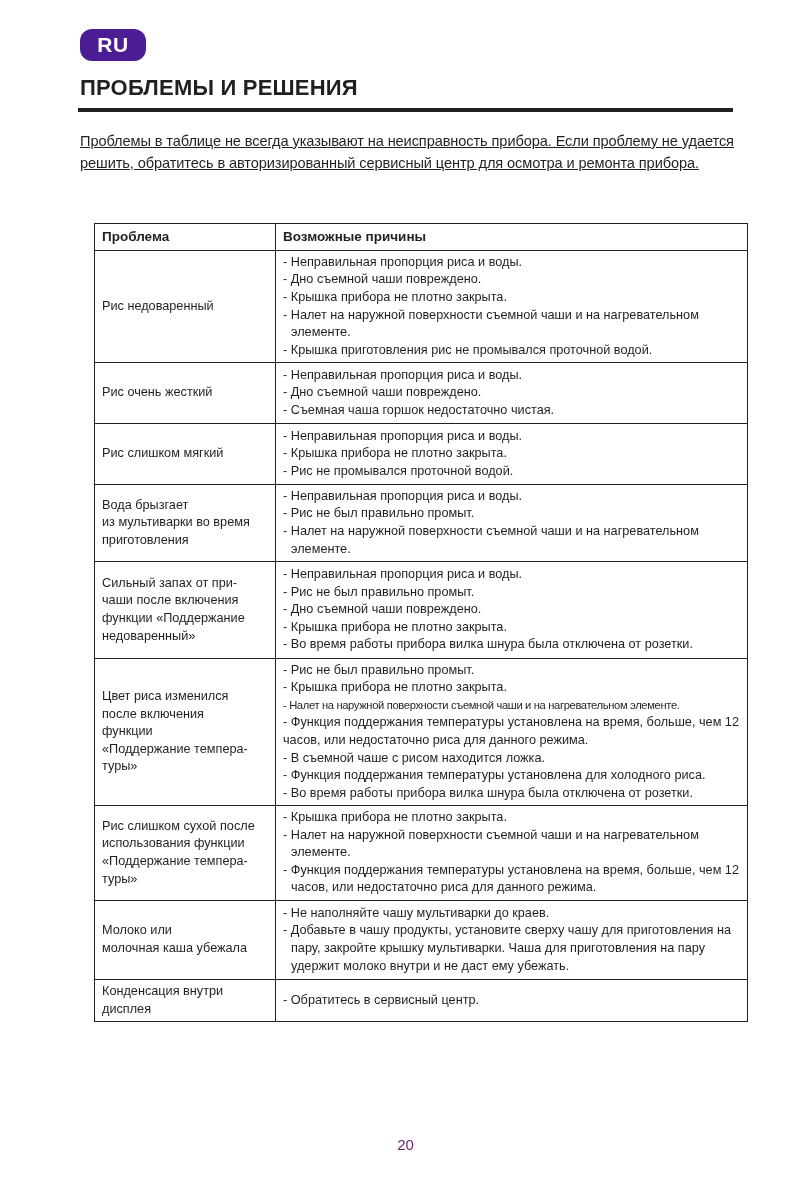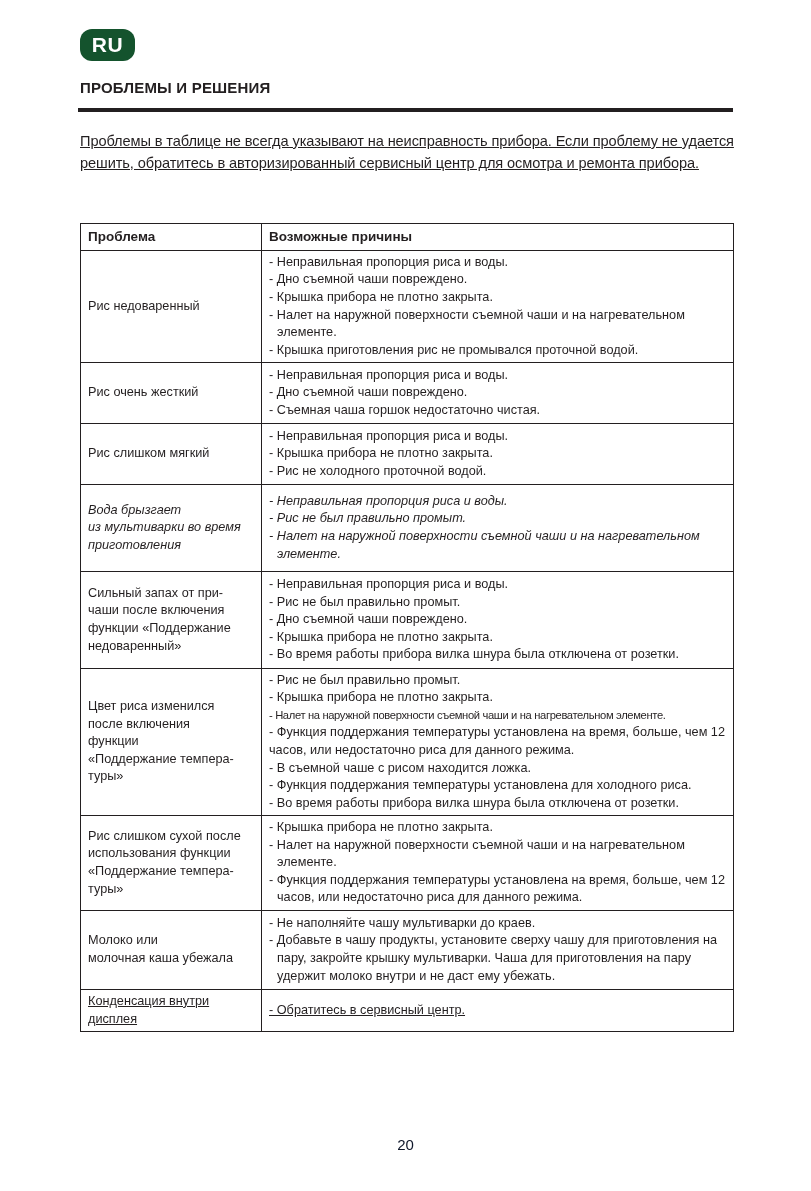--- a/index.html
+++ b/index.html
@@ -2,57 +2,57 @@
 <html><head>
 <meta charset="utf-8">
 <style>
   html, body { margin: 0; padding: 0; background: #ffffff; }
   body {
     width: 811px; height: 1191px; position: relative; overflow: hidden;
     font-family: "Liberation Sans", "DejaVu Sans", sans-serif;
     color: #231f20;
   }
   .lang-badge {
-    position: absolute; left: 80px; top: 29px; width: 55px; height: 32px;
-    background: #14532d; border-radius: 12px;
+    position: absolute; left: 80px; top: 29px; width: 66px; height: 32px;
+    background: #4c1d95; border-radius: 12px;
     color: #ffffff; font-weight: bold; font-size: 21px;
     display: flex; align-items: center; justify-content: center;
     letter-spacing: 0.5px;
   }
   .page-title {
     position: absolute; left: 80px; top: 76px;
-    font-weight: bold; font-size: 15px; letter-spacing: 0.2px;
+    font-weight: bold; font-size: 22px; letter-spacing: 0.2px;
     margin: 0; line-height: 24px; color: #231f20;
   }
   .title-rule {
     position: absolute; left: 78px; top: 108px; width: 655px; height: 4px;
     background: #231f20;
   }
   .intro {
     position: absolute; left: 80px; top: 131px; width: 660px;
     font-size: 14.6px; line-height: 21.5px; margin: 0; letter-spacing: -0.1px; text-decoration: underline;
   }
   table.troubles {
-    position: absolute; left: 80px; top: 223px; width: 654px;
+    position: absolute; left: 94px; top: 223px; width: 654px;
     border-collapse: collapse; table-layout: fixed;
     font-size: 12.7px; line-height: 17.6px;
   }
   table.troubles th, table.troubles td {
     border: 1.3px solid #231f20; vertical-align: middle; text-align: left;
     padding: 0 7px;
   }
   table.troubles col.c1 { width: 181px; }
   table.troubles th { font-weight: bold; font-size: 13.5px; height: 26px; }
   .cause { display: block; padding-left: 8px; text-indent: -8px; }
   .cause.flush { padding-left: 0; text-indent: 0; }
   .cause.condensed { font-size: 11.2px; letter-spacing: -0.35px; }
   .problem-text { display: block; }
   .page-number {
     position: absolute; left: 0; width: 811px; top: 1136px;
-    text-align: center; font-size: 15px; color: #0f172a;
+    text-align: center; font-size: 15px; color: #701a75;
   }
 </style>
 </head>
 <body>
 
 <div class="lang-badge">RU</div>
 <h1 class="page-title">ПРОБЛЕМЫ И РЕШЕНИЯ</h1>
 <div class="title-rule"></div>
 <p class="intro">Проблемы в таблице не всегда указывают на неисправность прибора. Если проблему не удается решить, обратитесь в авторизированный сервисный центр для осмотра и ремонта прибора.</p>
 
@@ -90,24 +90,24 @@
           <span class="cause">- Съемная чаша горшок недостаточно чистая.</span>
         </td>
       </tr>
       <tr style="height: 61px;">
         <td>
           <span class="problem-text">Рис слишком мягкий</span>
         </td>
         <td>
           <span class="cause">- Неправильная пропорция риса и воды.</span>
           <span class="cause">- Крышка прибора не плотно закрыта.</span>
-          <span class="cause">- Рис не холодного проточной водой.</span>
+          <span class="cause">- Рис не промывался проточной водой.</span>
         </td>
       </tr>
-      <tr style="height: 87px; font-style: italic;">
+      <tr style="height: 77px;">
         <td>
           <span class="problem-text">Вода брызгает</span>
           <span class="problem-text">из мультиварки во время</span>
           <span class="problem-text">приготовления</span>
         </td>
         <td>
           <span class="cause">- Неправильная пропорция риса и воды.</span>
           <span class="cause">- Рис не был правильно промыт.</span>
           <span class="cause">- Налет на наружной поверхности съемной чаши и на нагревательном элементе.</span>
         </td>
@@ -161,21 +161,21 @@
       <tr style="height: 79px;">
         <td>
           <span class="problem-text">Молоко или</span>
           <span class="problem-text">молочная каша убежала</span>
         </td>
         <td>
           <span class="cause">- Не наполняйте чашу мультиварки до краев.</span>
           <span class="cause">- Добавьте в чашу продукты, установите сверху чашу для приготовления на пару, закройте крышку мультиварки. Чаша для приготовления на пару удержит молоко внутри и не даст ему убежать.</span>
         </td>
       </tr>
-      <tr style="height: 42px; text-decoration: underline;">
+      <tr style="height: 42px;">
         <td>
           <span class="problem-text">Конденсация внутри</span>
           <span class="problem-text">дисплея</span>
         </td>
         <td>
           <span class="cause">- Обратитесь в сервисный центр.</span>
         </td>
       </tr>
     </tbody>
 </table>

